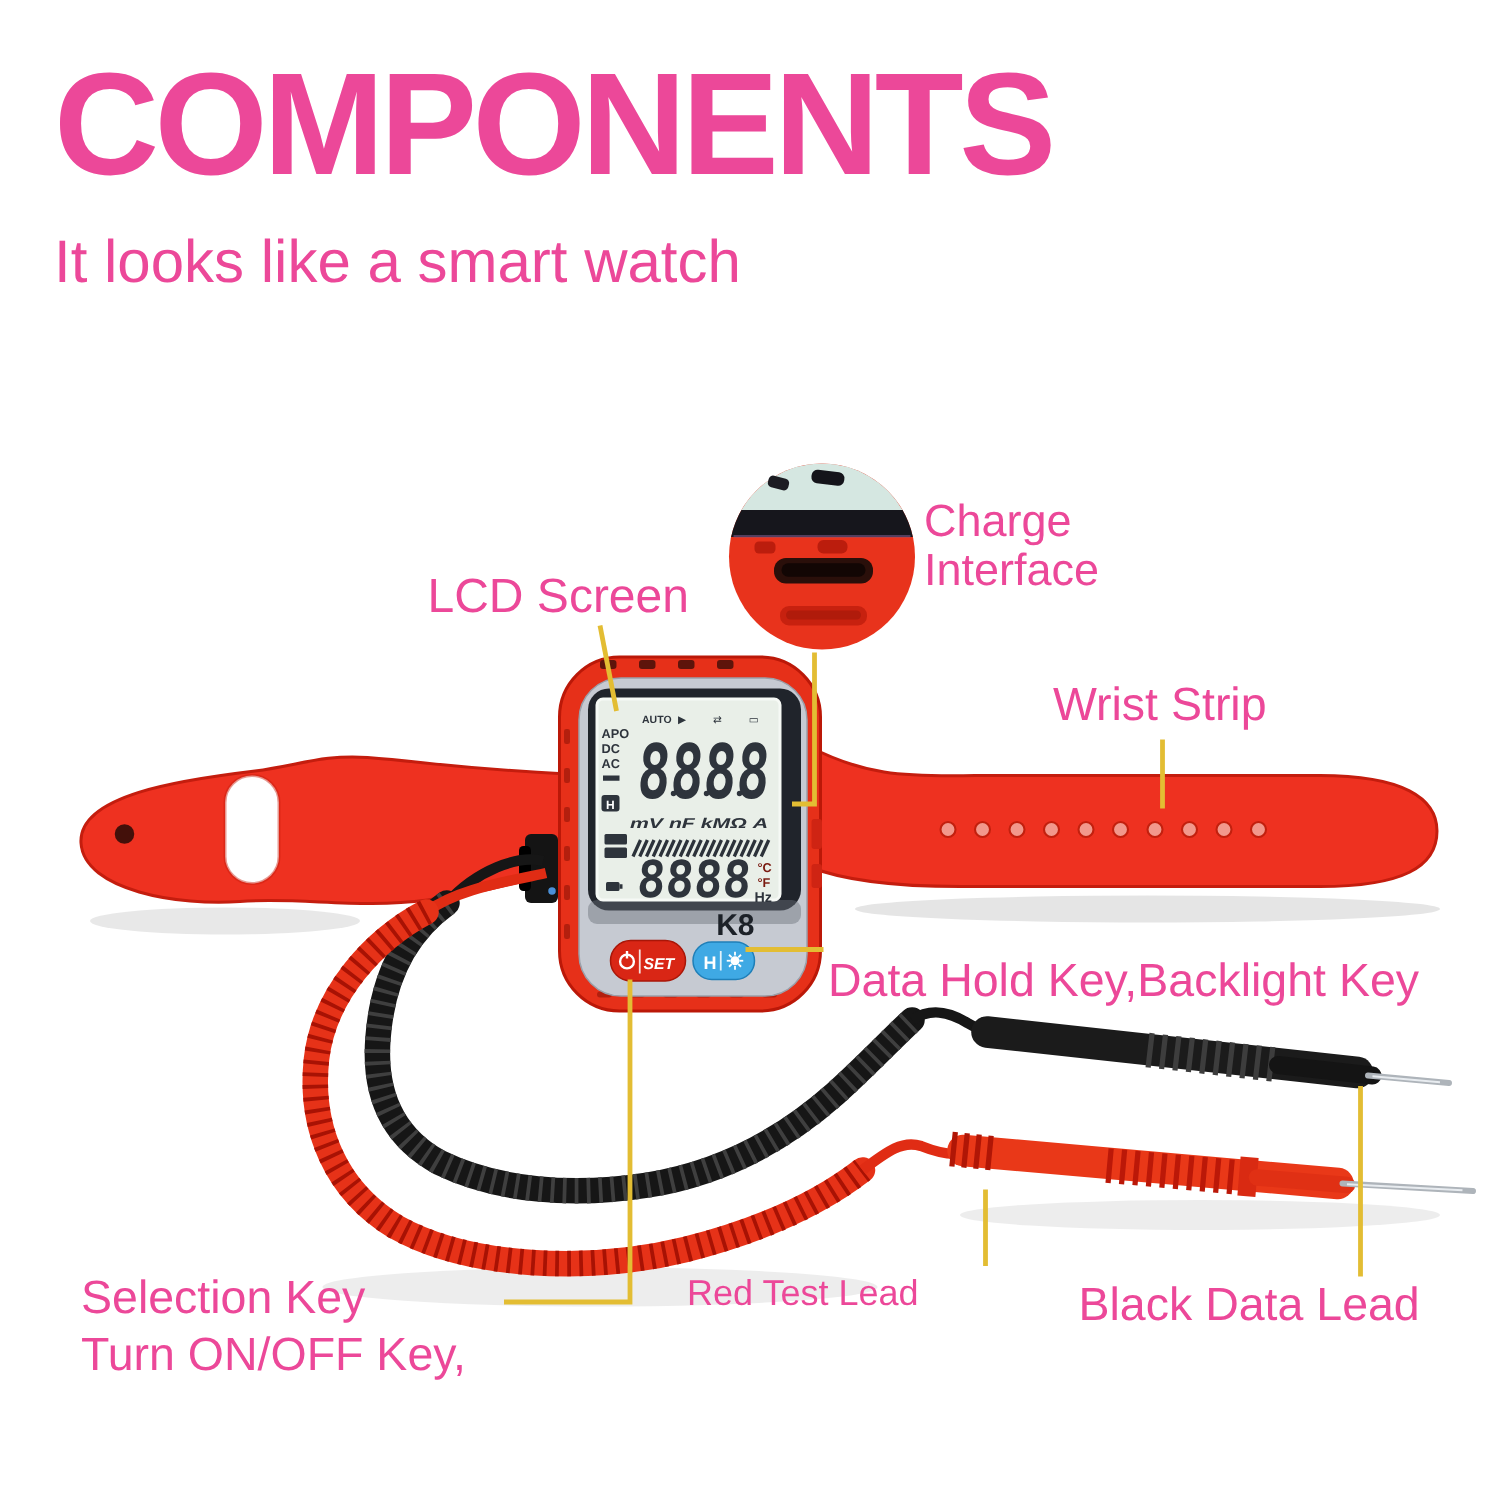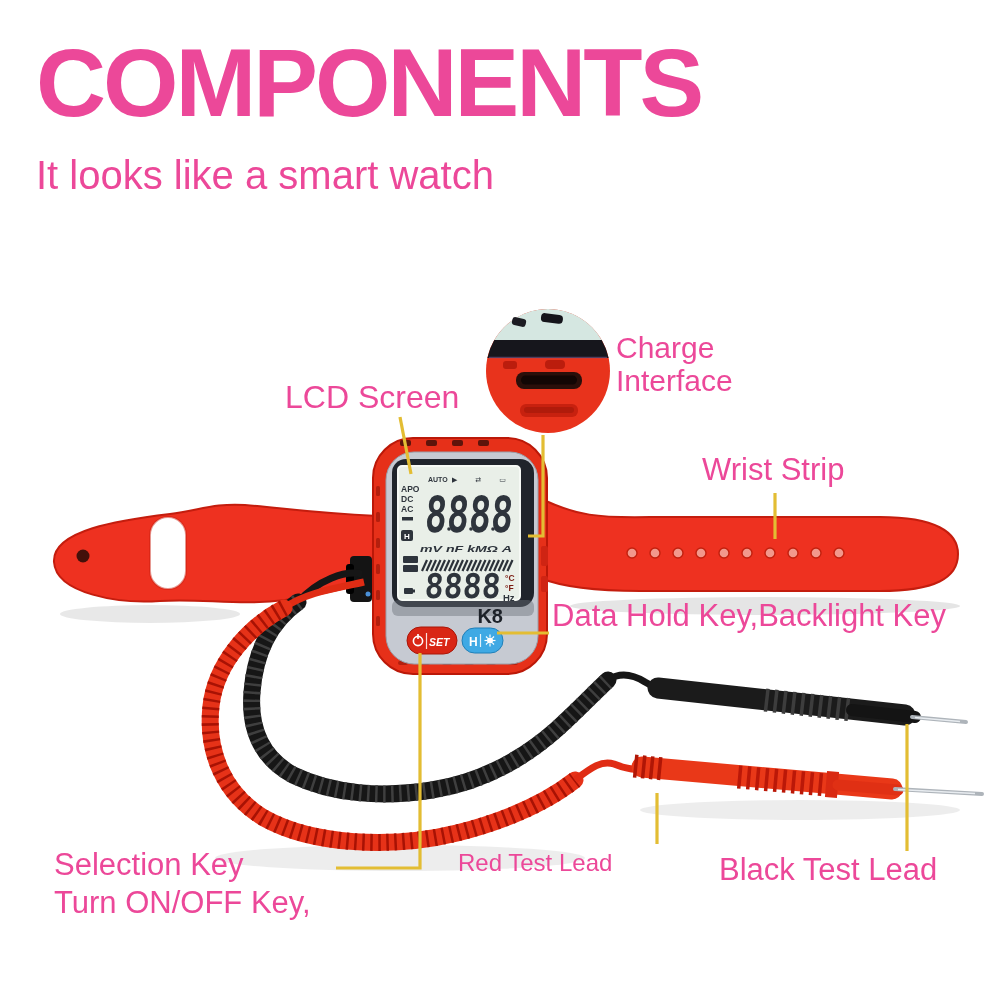--- a/index.html
+++ b/index.html
@@ -5,21 +5,21 @@
   html,body{margin:0;padding:0;background:#ffffff;}
   #stage{position:relative;width:1001px;height:1001px;background:#ffffff;overflow:hidden;
          font-family:"Liberation Sans",sans-serif;color:#161616;}
   #art{position:absolute;left:0;top:0;}
   .lbl{position:absolute;white-space:nowrap;color:#ec4899;}
   .title{left:36px;top:34px;font-size:97px;font-weight:bold;letter-spacing:-3px;line-height:1.0;}
   .subtitle{left:36px;top:153px;font-size:40px;}
   .lcd-lbl{left:237px;top:379px;font-size:32px;margin-left:48px;}
   .charge-lbl{left:616px;top:331px;font-size:30px;line-height:33px;white-space:normal;width:220px;}
   .wrist-lbl{left:702px;top:452px;font-size:31px;}
-  .datahold-lbl{left:552px;top:598px;font-size:31px;text-align:right;}
+  .datahold-lbl{left:552px;top:636px;font-size:31px;text-align:right;}
   .onoff-lbl{left:54px;top:846px;font-size:31px;line-height:38px;white-space:normal;width:330px;}
   .redlead-lbl{left:458px;top:849px;font-size:24px;}
   .blacklead-lbl{left:719px;top:852px;font-size:31px;}
   .seg{font-family:"DejaVu Sans Mono",monospace;font-weight:bold;}
 </style>
 </head>
 <body>
 
 <div id="stage">
 
@@ -216,15 +216,15 @@
     <div>Charge</div>
     <div>Interface</div>
   </div>
   <div class="lbl wrist-lbl">Wrist Strip</div>
   <div class="lbl datahold-lbl">Data Hold Key,Backlight Key</div>
   <div class="lbl onoff-lbl">
     <div>Selection Key</div>
     <div>Turn ON/OFF Key,</div>
   </div>
   <div class="lbl redlead-lbl">Red Test Lead</div>
-  <div class="lbl blacklead-lbl">Black Test Lead</div>
+  <div class="lbl blacklead-lbl">Black Data Lead</div>
 
 </div>
 
 </body></html>

